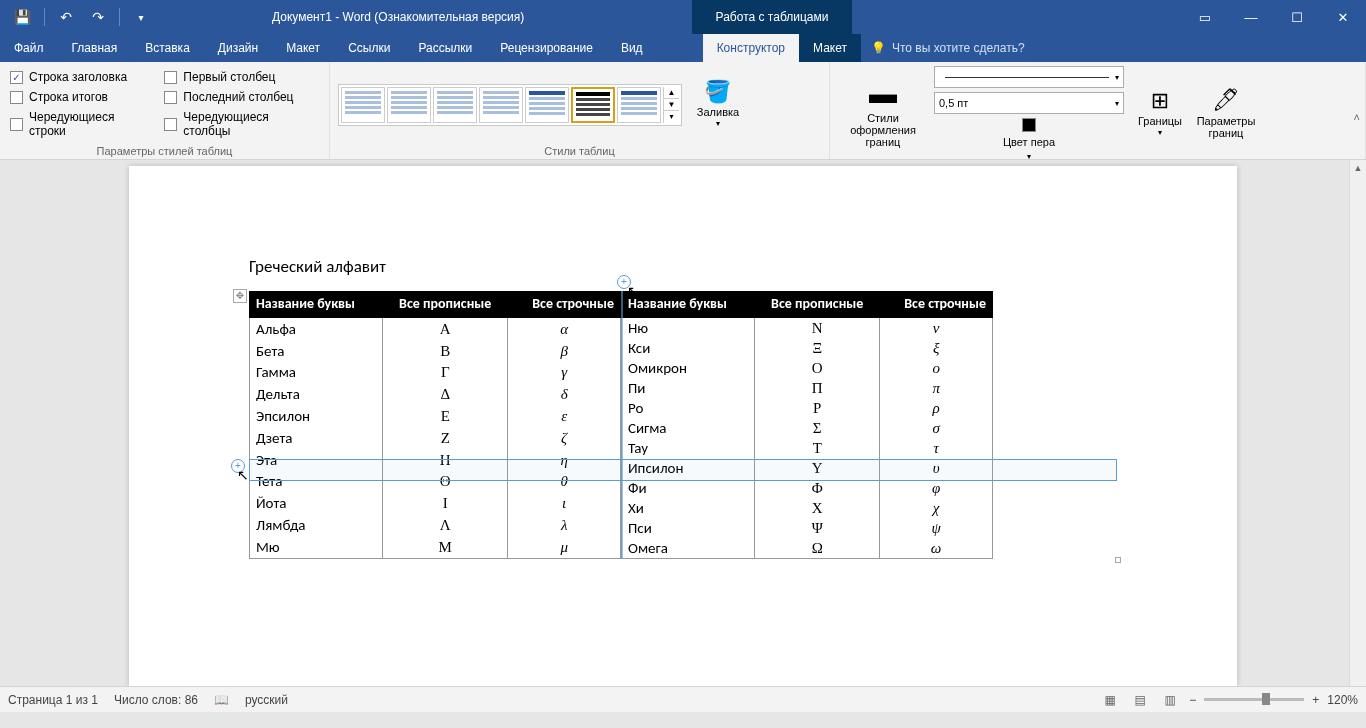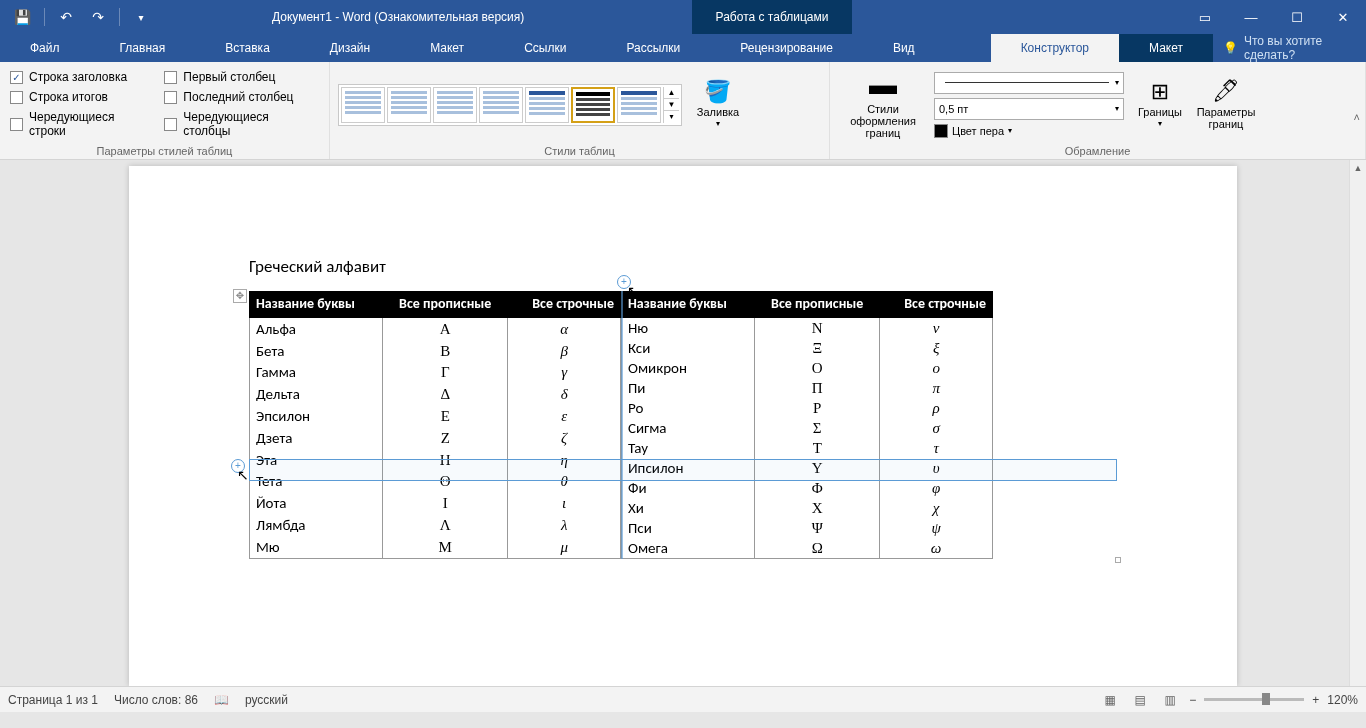--- a/index.html
+++ b/index.html
@@ -10,21 +10,21 @@
 .qat { display: flex; align-items: center; height: 100%; padding-left: 8px; gap: 2px; }
 .qat-btn { width: 30px; height: 28px; display: flex; align-items: center; justify-content: center; color: white; font-size: 14px; }
 .qat-sep { width: 1px; height: 18px; background: rgba(255,255,255,0.3); margin: 0 4px; }
 .title-tabletools { position: absolute; left: 660px; right: 0; width: 160px; text-align: center; font-size: 12px; background: #073763; height: 34px; line-height: 34px; margin-left: 32px; }
 .win-controls { margin-left: auto; display: flex; height: 100%; z-index: 2; }
 .win-btn { width: 46px; display: flex; align-items: center; justify-content: center; font-size: 13px; }
 .title-text-block { position: absolute; left: 272px; color: white; font-size: 12px; }
 
 
 .tabbar { background: #2b579a; height: 28px; display: flex; align-items: stretch; color: white; font-size: 12px; }
-.tab { padding: 0 30px; display: flex; align-items: center; cursor: pointer; }
+.tab { padding: 0 14px; display: flex; align-items: center; cursor: pointer; }
 .tab.active { background: #f3f3f3; color: #2b579a; margin-left: 46px; }
 .tab.context { background: #073763; }
 .tab.context.active { background: #f3f3f3; color: #2b579a; }
 .tell-me { margin-left: 10px; display: flex; align-items: center; color: #cfe0f3; font-size: 12px; gap: 6px; }
 .user-area { margin-left: auto; display: flex; align-items: center; gap: 10px; padding-right: 6px; }
 .share-btn { background: rgba(255,255,255,0.2); border: 1px solid rgba(255,255,255,0.4); padding: 2px 8px; border-radius: 2px; display: flex; align-items: center; gap: 4px; }
 
 
 .ribbon { background: #f3f3f3; height: 98px; display: flex; border-bottom: 1px solid #d4d4d4; position: relative; }
 .ribbon-group { border-right: 1px solid #e0e0e0; display: flex; flex-direction: column; justify-content: space-between; padding: 4px 8px 2px; }
@@ -39,21 +39,21 @@
 .thumb-row { height: 3px; background: #a8c0dd; }
 .thumb-head { height: 4px; background: #2b579a; }
 .thumb-darkhead { height: 4px; background: #000; }
 .gallery-ctrl { width: 16px; display: flex; flex-direction: column; border-left: 1px solid #ccc; }
 .gal-btn { flex: 1; display: flex; align-items: center; justify-content: center; font-size: 8px; border-bottom: 1px solid #ccc; }
 .big-btn { display: flex; flex-direction: column; align-items: center; justify-content: center; width: 60px; height: 68px; gap: 2px; font-size: 11px; text-align: center; line-height: 1.1; }
 .big-btn .icon { font-size: 22px; }
 .border-style-row { display: flex; flex-direction: column; gap: 4px; }
 .line-dd { width: 190px; height: 22px; border: 1px solid #ababab; background: white; display: flex; align-items: center; padding: 0 4px; justify-content: space-between; font-size: 11px; }
 .line-preview { flex: 1; border-top: 1px solid #333; margin: 0 6px; }
-.pen-color { display: flex; align-items: center; gap: 4px; font-size: 11px; }
+.pen-color { display: flex; align-items: center; gap: 4px; font-size: 11px; flex-direction: column; }
 .pen-sw { width: 14px; height: 14px; background: #000; border: 1px solid #888; }
 .collapse-caret { position: absolute; right: 6px; top: 50%; font-size: 11px; color: #666; }
 
 
 .doc-area { position: absolute; top: 160px; bottom: 26px; left: 0; right: 0; overflow: auto; background: #e6e6e6; }
 .page { background: white; width: 1108px; margin: 6px auto 40px; min-height: 520px; box-shadow: 0 0 6px rgba(0,0,0,0.2); padding: 90px 120px 40px 120px; position: relative; }
 .doc-title { font-size: 17px; margin-bottom: 14px; font-family: Calibri, sans-serif; }
 .greek-wrap { display: flex; position: relative; }
 .greek-table { border-collapse: collapse; width: 372px; font-family: Calibri, sans-serif; font-size: 15px; }
 .greek-table th { background: #000; color: white; text-align: left; padding: 4px 6px; font-weight: bold; vertical-align: top; line-height: 1.2; font-size: 14px; border: 1px solid #000; }

